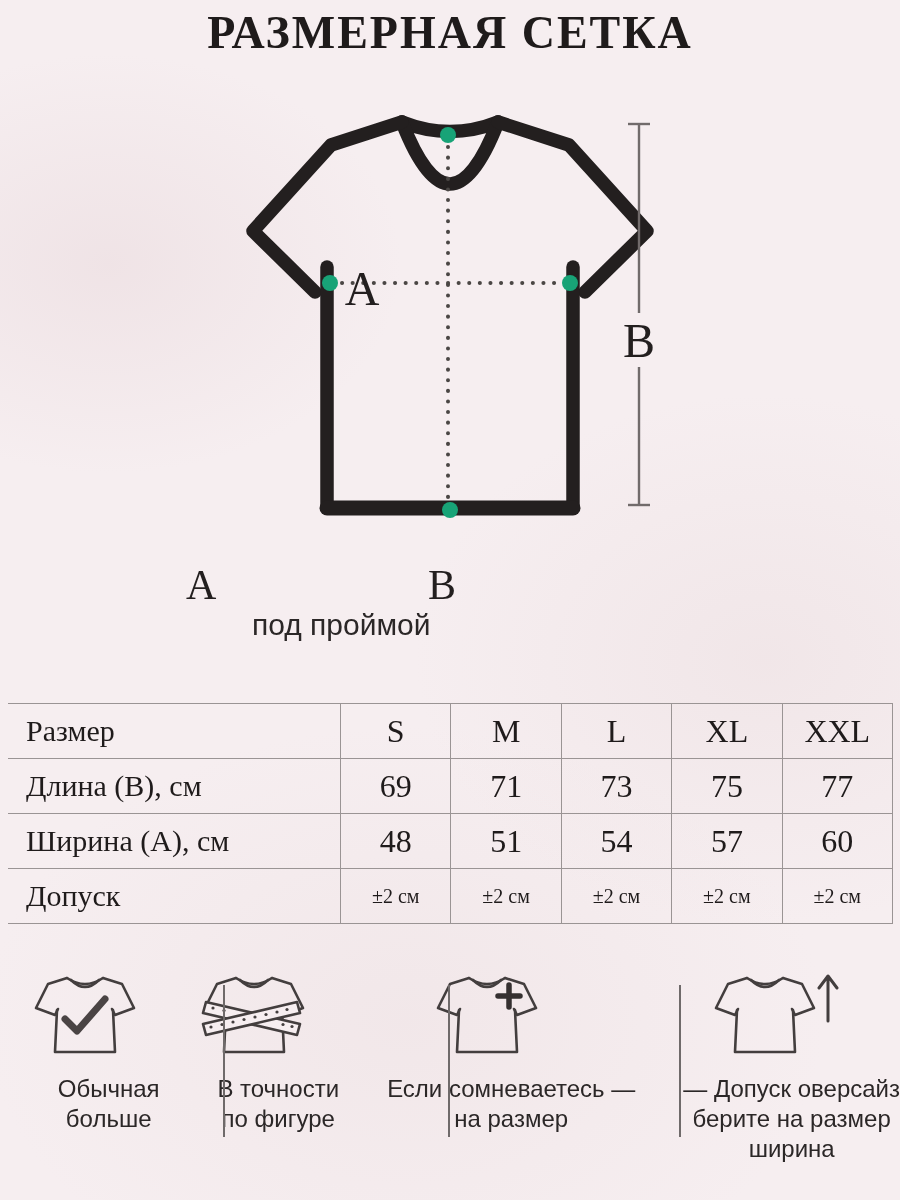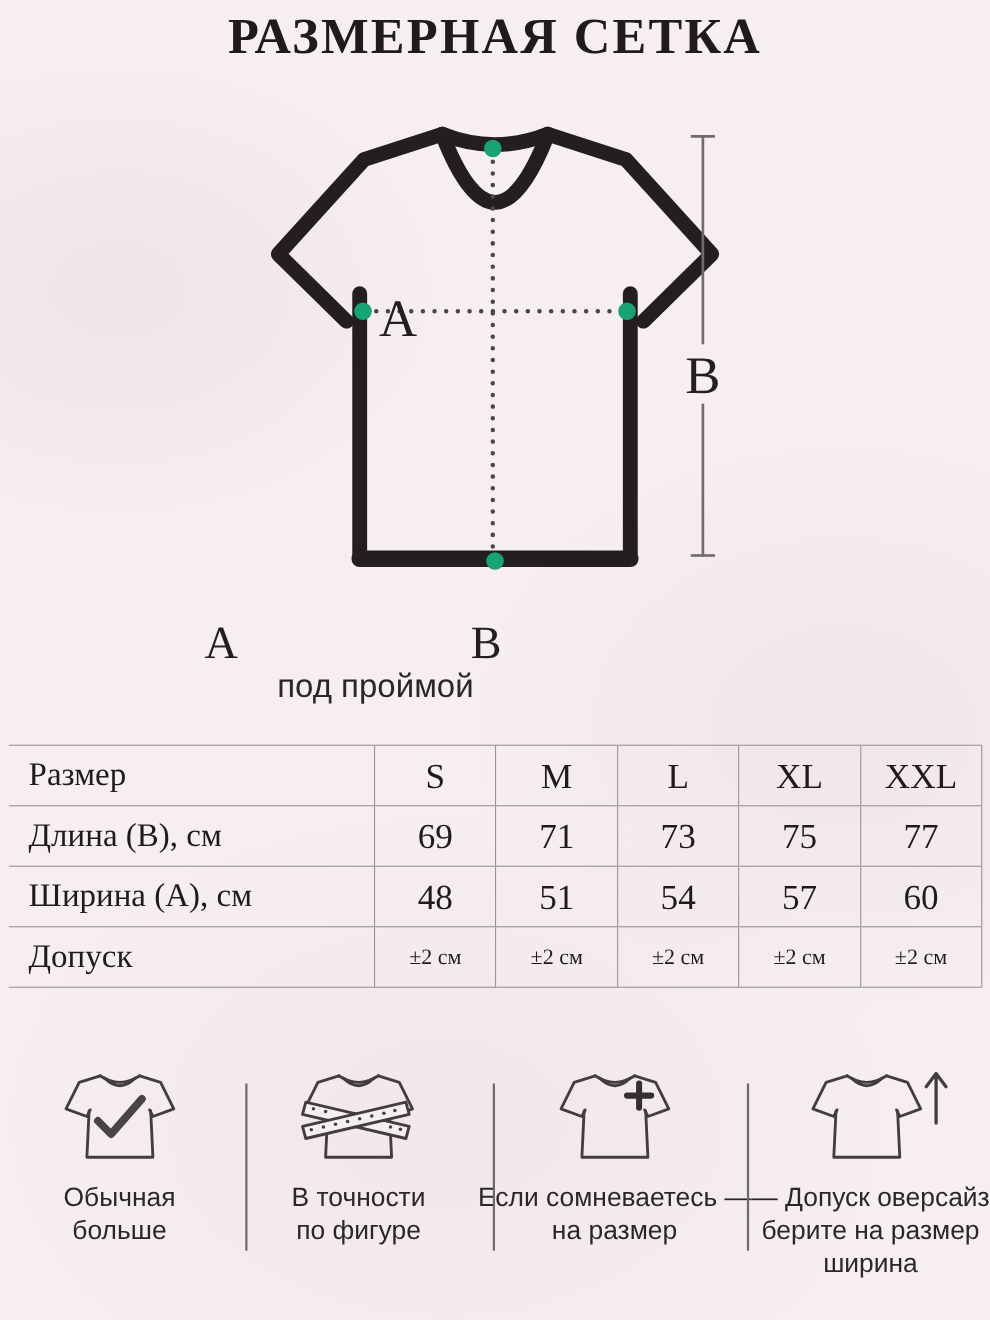--- a/index.html
+++ b/index.html
@@ -29,21 +29,21 @@
   .legend-item{position:absolute;}
   .legend-a{left:186px;top:568px;}
   .legend-b{left:428px;top:568px;}
   .legend-row{display:flex;align-items:baseline;gap:12px;}
   .legend-row.row2{padding-left:66px;margin-top:6px;}
   .lg-letter{font-family:"Liberation Serif", serif;font-size:42px;line-height:34px;}
   .lg-rest{font-size:30px;color:#2b2727;line-height:34px;}
 
   
   .size-table{
-    position:absolute;left:8px;top:677px;width:885px;
+    position:absolute;left:8px;top:703px;width:885px;
     border-collapse:collapse;table-layout:fixed;
     font-family:"Liberation Serif", serif;color:#1f1b1b;
     border-bottom:1.6px solid #9a9494;
   }
   .size-table tr{border-top:1.6px solid #9a9494;}
   .size-table td{height:54px;text-align:center;vertical-align:middle;padding:0;}
   .size-table td.lbl{text-align:left;padding-left:18px;font-size:30px;}
   .size-table td.val{border-left:1.6px solid #9a9494;font-size:32px;}
   .size-table td.val.last{border-right:1.6px solid #9a9494;}
   .size-table tr.tol td.val{font-size:20px;}
@@ -53,21 +53,21 @@
     position:absolute;left:0;top:952px;width:900px;
     display:grid;grid-template-columns:repeat(4,1fr);
   }
   .guide-item{display:flex;flex-direction:column;align-items:center;padding-top:12px;}
   .guide-icon{height:100px;margin-bottom:10px;}
   .guide-icon.shift-right{margin-left:14px;}
   .guide-caption{
     font-size:24px;line-height:30px;color:#2b2727;
     text-align:center;white-space:nowrap;
   }
-  .guide-caption span{display:block;}
+  .guide-caption span{display:block;margin-left:48px;}
   .guide-divider{position:absolute;width:2px;top:985px;height:152px;background:#6f6a6a;}
   .gd1{left:223px;} .gd2{left:448px;} .gd3{left:679px;}
 
   .ic{stroke:#433e3e;stroke-width:2.6;fill:none;stroke-linecap:round;stroke-linejoin:round;}
   .ic-fill{fill:#f6eef0;}
 </style>
 </head>
 <body>
 
 <div class="page">

